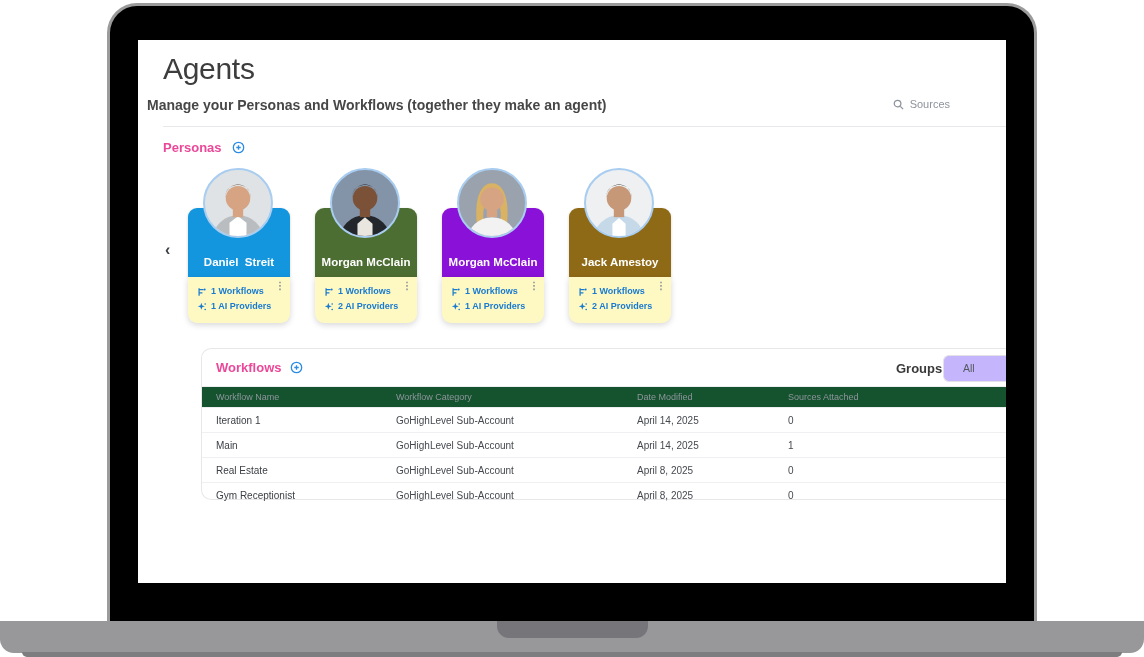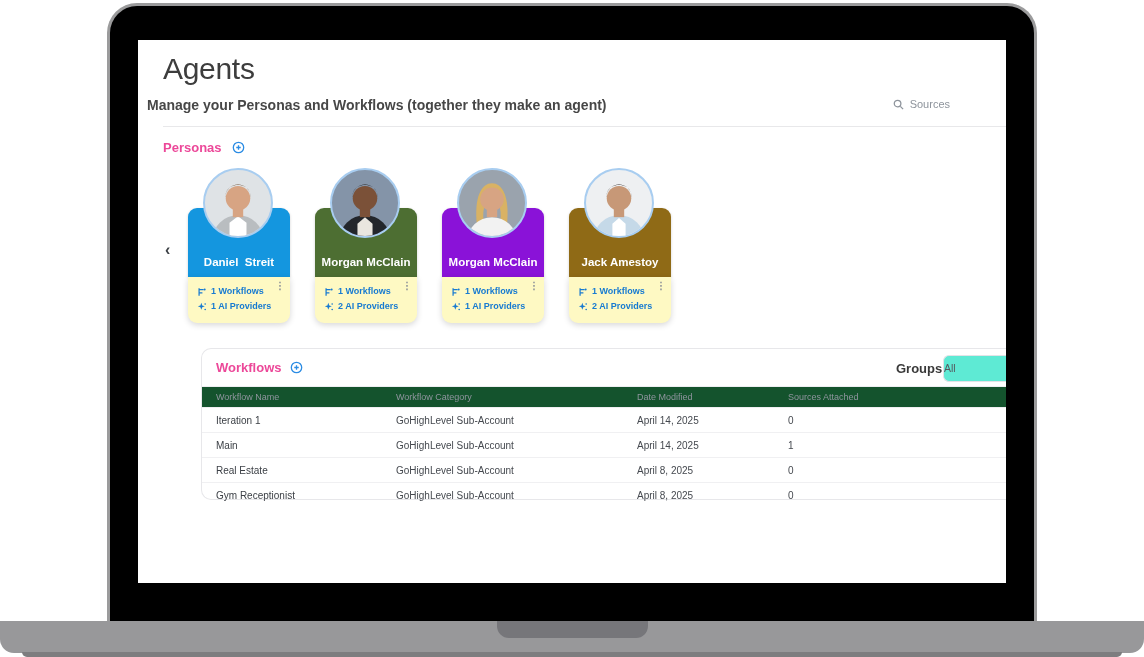--- a/index.html
+++ b/index.html
@@ -52,21 +52,21 @@
            letter-spacing:0; cursor:pointer; line-height:10px; }
 
   
   .panel { position:absolute; left:26px; top:308px; right:-2px; height:152px; background:#fff;
            border:1px solid #e7e7ea; border-right:none; border-radius:10px 0 0 10px;margin-left:37px; }
   .panel-head { position:relative; height:37px; }
   .wf-title { position:absolute; left:14px; top:11px; display:flex; align-items:center; gap:8px; }
   .groups-label { position:absolute; left:694px; top:12px; font-size:13px; font-weight:700; color:#3a3a3a; }
   .groups-select { position:absolute; left:741px; top:6px; right:0; height:27px;
                    border:1px solid #e3e3e7; border-right:none; border-radius:6px 0 0 6px;
-                   font-size:10.5px; color:#55595f; line-height:25px; cursor:pointer; background:#5eead4; }
+                   font-size:10.5px; color:#55595f; line-height:25px; padding-left:19px; cursor:pointer; background:#c4b5fd; }
   .t-grid { display:grid; grid-template-columns:180px 241px 151px 1fr; padding-left:14px; align-items:center; }
   .t-head { height:22px; background:#14532d; border-top:1px solid #eeeef1; border-bottom:1px solid #eeeef1;
             color:#8f959e; font-size:9px; }
   .t-row { height:25px; border-bottom:1px solid #f0f0f2; font-size:10px; color:#45494f; cursor:pointer; }
   .t-row:last-child { border-bottom:none; }
   .t-row .c0 { color:#3c4046; }
 </style>
 </head>
 <body>
 

